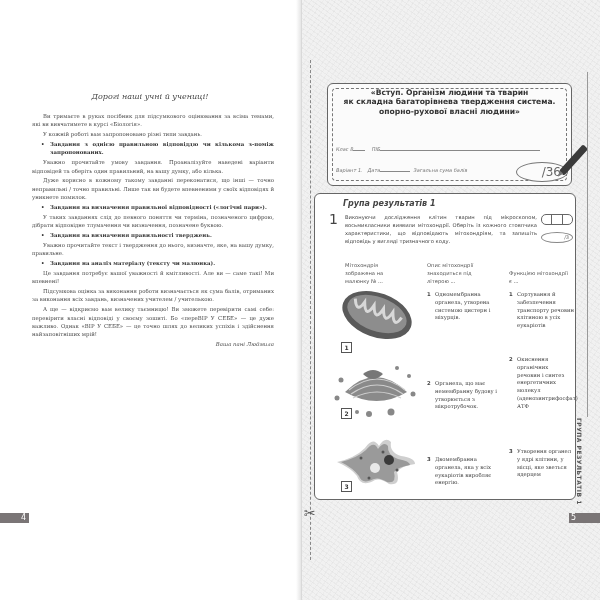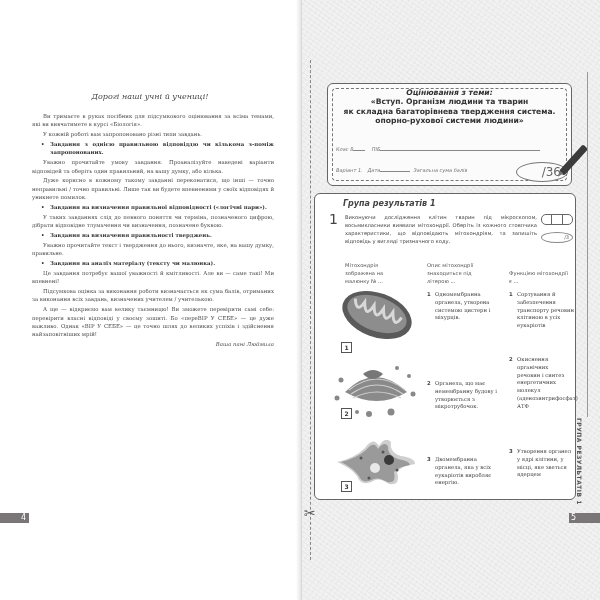--- a/index.html
+++ b/index.html
@@ -100,24 +100,23 @@
 
   <div class="gutter"></div>
 
   <div class="page-right">
     <div class="cut-line"></div>
     <div class="scissors">✂</div>
 
     <div class="header-box">
       <div class="header-inner"></div>
       <div class="header-title">
-        <div class="sub">Оцінювання з теми:</div>
         <div>«Вступ. Організм людини та тварин</div>
         <div>як складна багаторівнева твердження система.</div>
-        <div>опорно-рухової системи людини»</div>
+        <div>опорно-рухової власні людини»</div>
       </div>
       <div class="form-line" style="top:62px;">
         <span>Клас 8</span><span class="blank" style="width:12px;"></span>
         &nbsp;&nbsp;&nbsp;<span>ПІБ</span><span class="blank" style="width:160px;"></span>
       </div>
       <div class="form-line" style="top:83px;">
         <span>Варіант 1.</span>
         &nbsp;&nbsp;<span>Дата</span><span class="blank" style="width:30px;"></span>
         &nbsp;<span>Загальна сума балів</span>
       </div>

